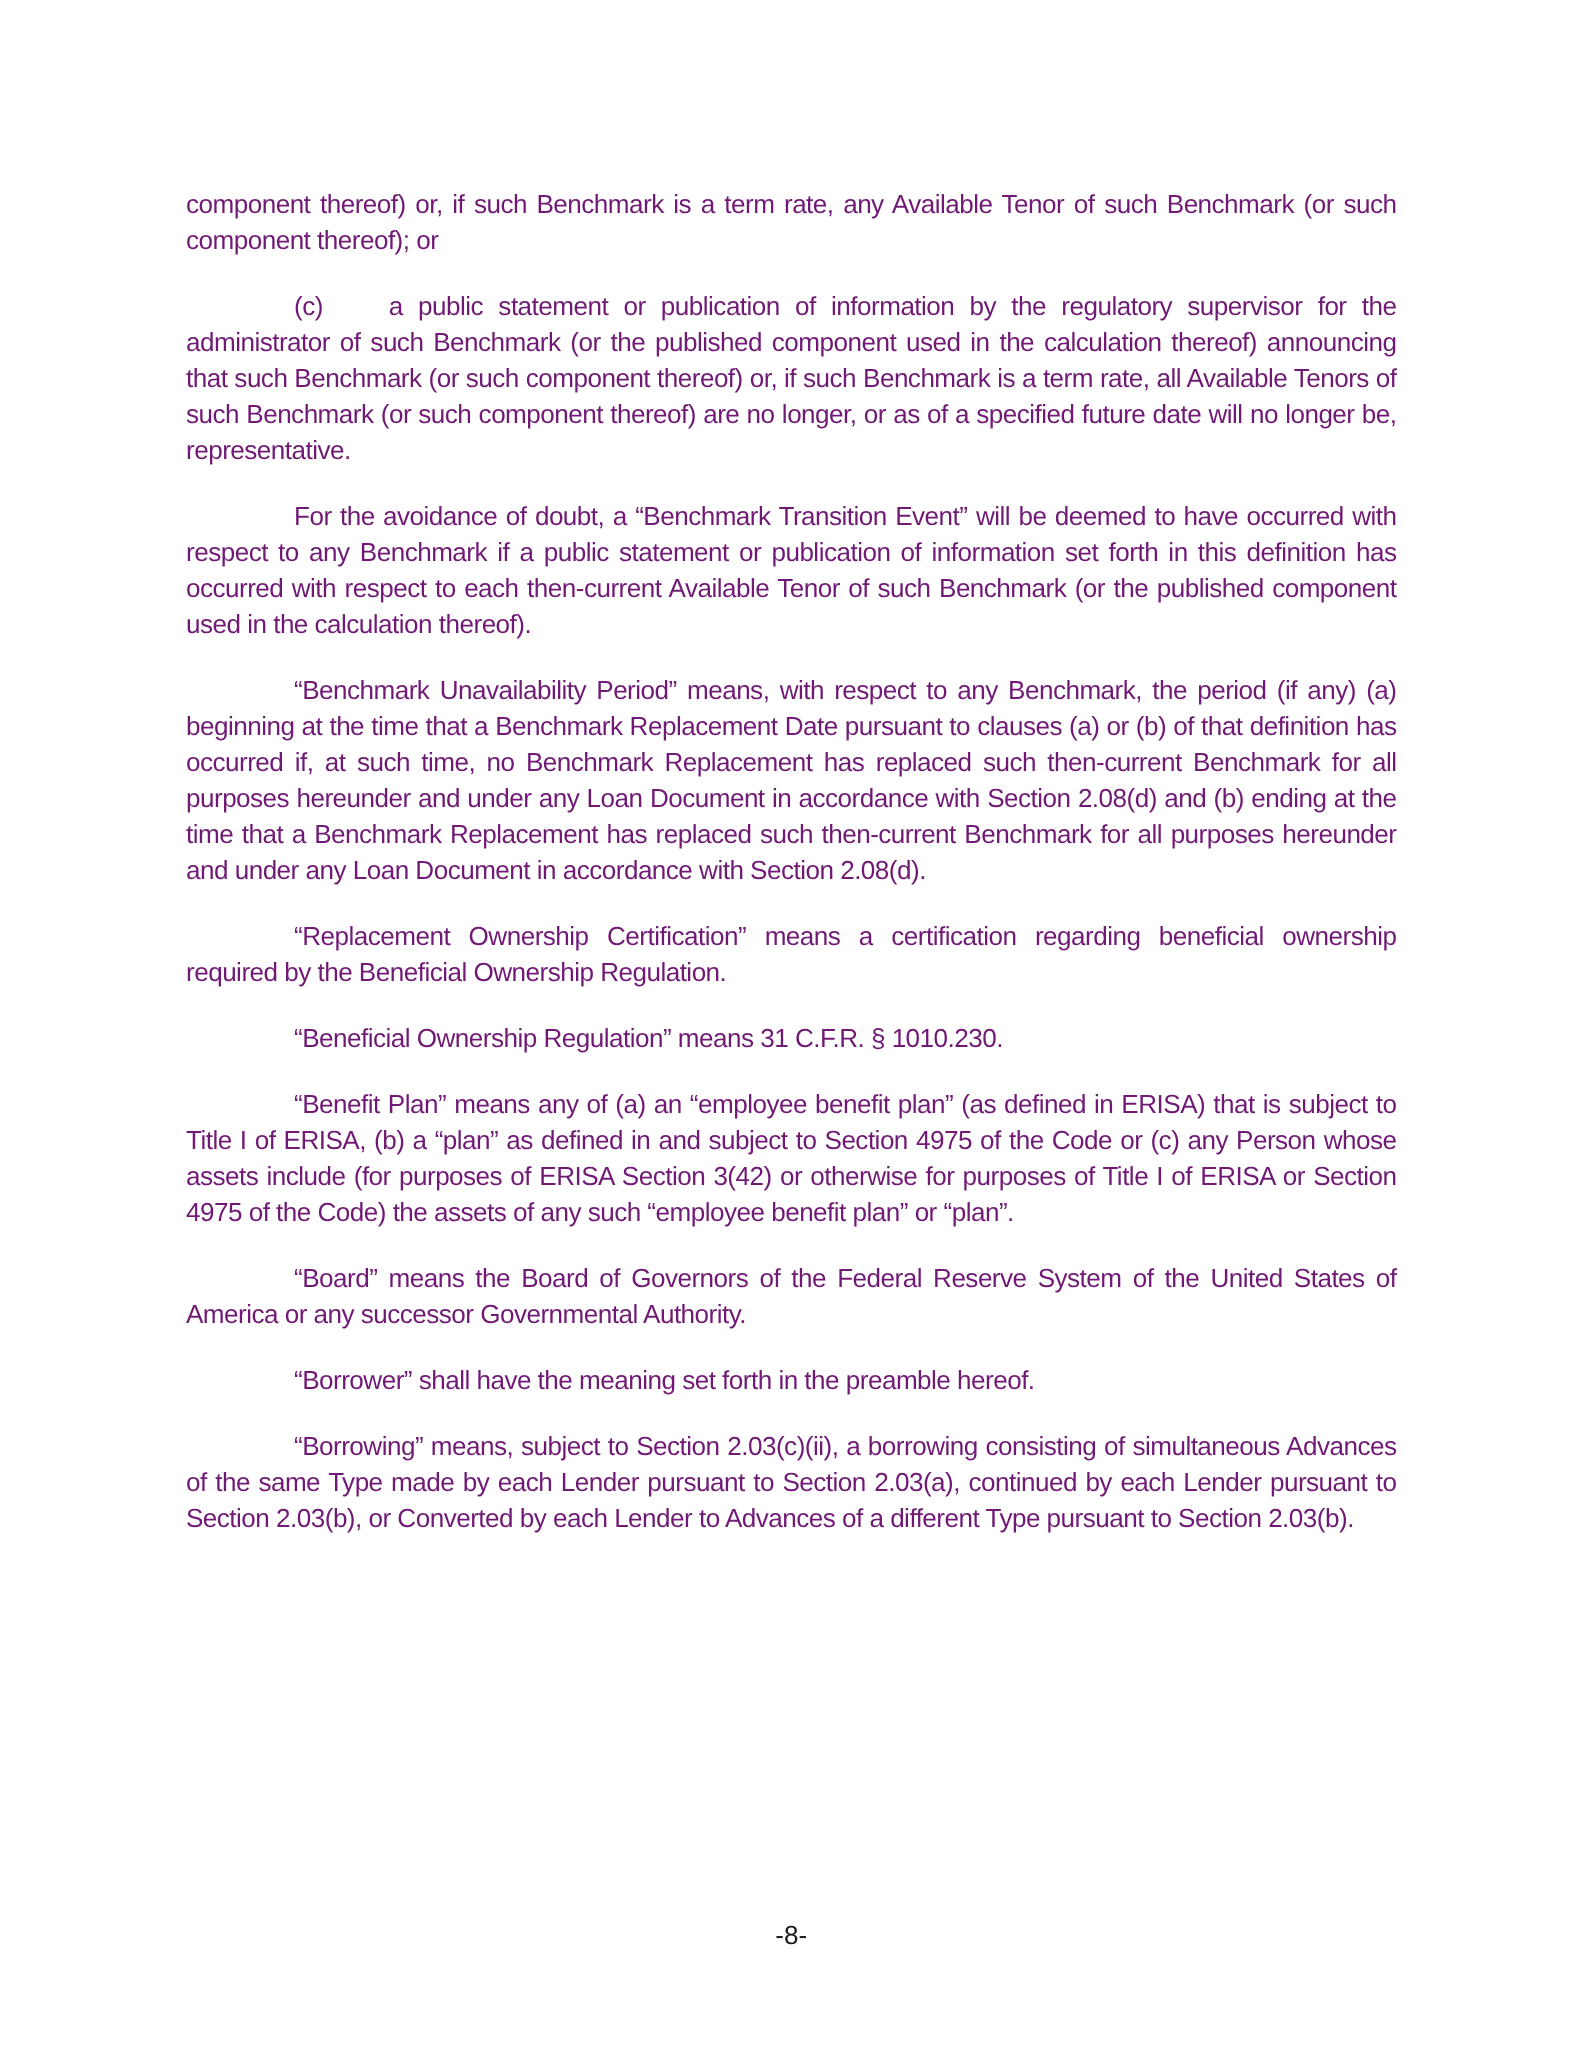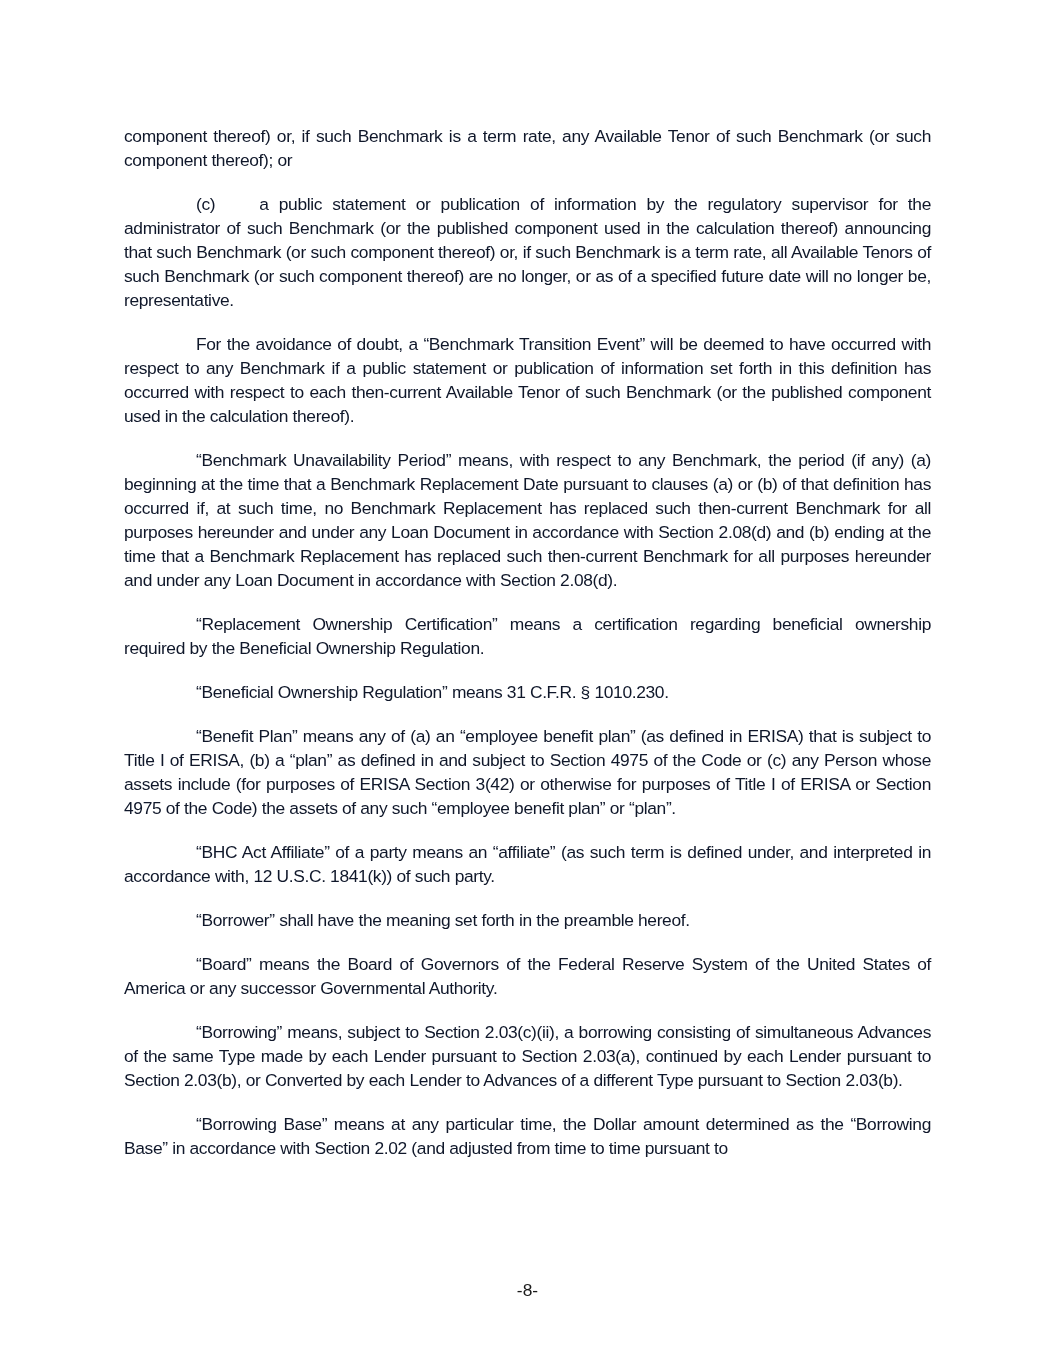--- a/index.html
+++ b/index.html
@@ -1,20 +1,20 @@
 <!DOCTYPE html>
 <html><head>
 <meta charset="utf-8">
 <style>
   html, body { margin: 0; padding: 0; background: #ffffff; }
   body { width: 1055px; height: 1365px; position: relative; overflow: hidden; }
   .page {
     position: absolute; left: 124px; top: 124px; width: 807px;
     font-family: "Liberation Sans", sans-serif;
-    font-size: 17.4px; line-height: 24px; color: #0f172a;
+    font-size: 17.4px; line-height: 24px; color: #701a75;
     letter-spacing: -0.35px;
   }
   .para { margin: 0 0 20px 0; text-align: justify; }
   .para.indent { text-indent: 72px; }
   .u { text-underline-offset: 2px; }
   .tab { display: inline-block; width: 44px; }
   .pagenum {
     position: absolute; left: 0; width: 1055px; top: 1280px; text-align: center;
     font-family: "Liberation Sans", sans-serif; font-size: 17.4px; color: #1a1a1a;
   }
@@ -23,20 +23,18 @@
 <body>
 
 <div class="page">
   <p class="para"><span>component thereof) or, if such Benchmark is a term rate, any Available Tenor of such Benchmark (or such component thereof); or</span></p>
   <p class="para indent"><span>(c)</span><span class="tab"></span><span>a public statement or publication of information by the regulatory supervisor for the administrator of such Benchmark (or the published component used in the calculation thereof) announcing that such Benchmark (or such component thereof) or, if such Benchmark is a term rate, all Available Tenors of such Benchmark (or such component thereof) are no longer, or as of a specified future date will no longer be, representative.</span></p>
   <p class="para indent"><span>For the avoidance of doubt, a “Benchmark Transition Event” will be deemed to have occurred with respect to any Benchmark if a public statement or publication of information set forth in this definition has occurred with respect to each then-current Available Tenor of such Benchmark (or the published component used in the calculation thereof).</span></p>
   <p class="para indent"><span>“</span><span class="u">Benchmark Unavailability Period</span><span>” means, with respect to any Benchmark, the period (if any) (a) beginning at the time that a Benchmark Replacement Date pursuant to </span><span class="u">clauses (a)</span><span> or </span><span class="u">(b)</span><span> of that definition has occurred if, at such time, no Benchmark Replacement has replaced such then-current Benchmark for all purposes hereunder and under any Loan Document in accordance with </span><span class="u">Section 2.08(d)</span><span> and (b) ending at the time that a Benchmark Replacement has replaced such then-current Benchmark for all purposes hereunder and under any Loan Document in accordance with </span><span class="u">Section 2.08(d)</span><span>.</span></p>
   <p class="para indent"><span>“</span><span class="u">Replacement Ownership Certification</span><span>” means a certification regarding beneficial ownership required by the Beneficial Ownership Regulation.</span></p>
   <p class="para indent"><span>“</span><span class="u">Beneficial Ownership Regulation</span><span>” means 31 C.F.R. § 1010.230.</span></p>
   <p class="para indent"><span>“</span><span class="u">Benefit Plan</span><span>” means any of (a) an “employee benefit plan” (as defined in ERISA) that is subject to Title I of ERISA, (b) a “plan” as defined in and subject to Section 4975 of the Code or (c) any Person whose assets include (for purposes of ERISA Section 3(42) or otherwise for purposes of Title I of ERISA or Section 4975 of the Code) the assets of any such “employee benefit plan” or “plan”.</span></p>
-  <p class="para indent"><span>“</span><span class="u">BHC Act Affiliate</span><span>” of a party means an “affiliate” (as such term is defined under, and interpreted in accordance with, 12 U.S.C. 1841(k)) of such party.</span></p>
+  <p class="para indent"><span>“</span><span class="u">Board</span><span>” means the Board of Governors of the Federal Reserve System of the United States of America or any successor Governmental Authority.</span></p>
   <p class="para indent"><span>“</span><span class="u">Borrower</span><span>” shall have the meaning set forth in the preamble hereof.</span></p>
-  <p class="para indent"><span>“</span><span class="u">Board</span><span>” means the Board of Governors of the Federal Reserve System of the United States of America or any successor Governmental Authority.</span></p>
   <p class="para indent"><span> “</span><span class="u">Borrowing</span><span>” means, subject to </span><span class="u">Section 2.03(c)(ii)</span><span>, a borrowing consisting of simultaneous Advances of the same Type made by each Lender pursuant to </span><span class="u">Section 2.03(a)</span><span>, continued by each Lender pursuant to </span><span class="u">Section 2.03(b)</span><span>, or Converted by each Lender to Advances of a different Type pursuant to </span><span class="u">Section 2.03(b)</span><span>.</span></p>
-  <p class="para indent" style="margin-bottom:0"><span>“</span><span class="u">Borrowing Base</span><span>” means at any particular time, the Dollar amount determined as the “Borrowing Base” in accordance with </span><span class="u">Section 2.02</span><span> (and adjusted from time to time pursuant to</span></p>
 </div>
 
 <div class="pagenum">-8-</div>
 
 </body></html>

